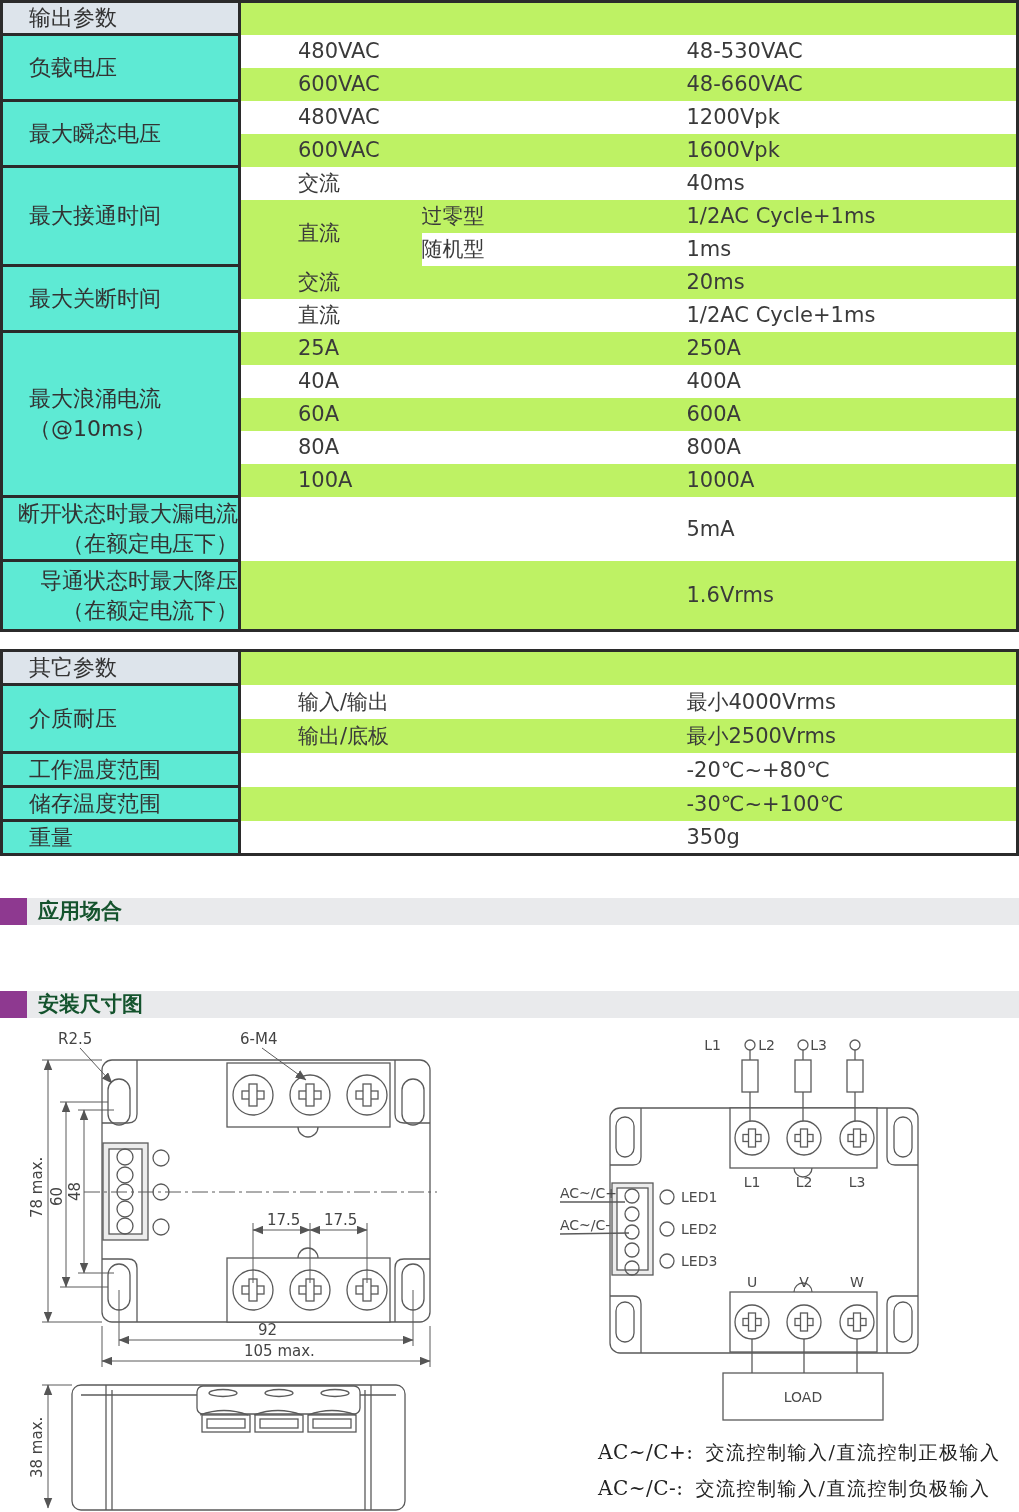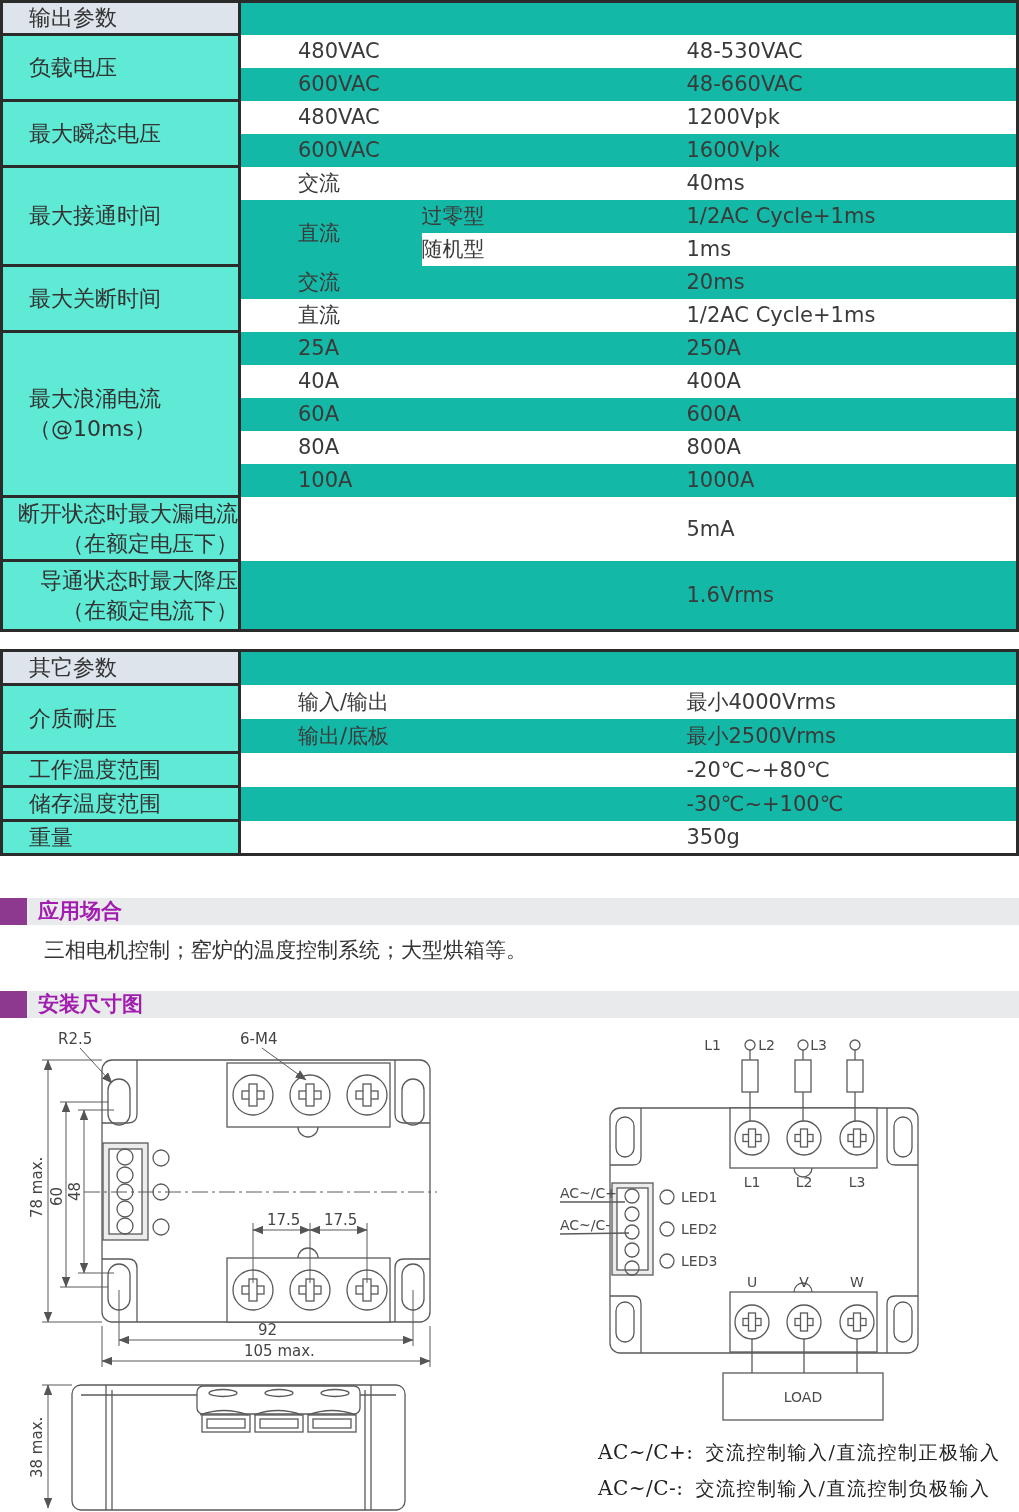--- a/index.html
+++ b/index.html
@@ -10,33 +10,33 @@
 
   
   table.spec{position:absolute;left:0;border-collapse:collapse;table-layout:fixed;
              width:1016px;border:3px solid #2b2b2b}
   .spec tr{height:33px}
   .t2 tr{height:34px}
   .spec th{border:3px solid #2b2b2b;background:#5eead4;font-weight:400;
            font-size:22px;color:#333;text-align:left;padding-left:26px;vertical-align:middle}
   .spec th.ctr{text-align:right;padding-left:0;line-height:1.35;font-size:22px}
   .spec td{font-size:21px;color:#3a3a3a;vertical-align:middle;border:none}
-  .spec tr.b td{background:#14b8a6}
+  .spec tr.b td{background:#bef264}
   .spec th.hcell{background:#dde4eb}
   .spec td.c2{padding-left:57px}
   .spec td.c2b{padding-left:0}
   .spec td.c3{padding-left:0}
   .spec td.split{background:linear-gradient(to bottom,#dde4eb 50%,#fff 50%);padding-left:57px}
   .spec tr.h64{height:64px}
   .spec tr.h70{height:70px}
 
   
   .bar{position:absolute;left:0;width:1019px;height:27px;background:#e9eaec}
   .bar .sq{position:absolute;left:0;top:0;width:27px;height:27px;background:#8e3990}
-  .bar .t{position:absolute;left:38px;top:0;line-height:27px;font-size:21px;font-weight:bold;color:#a21caf}
+  .bar .t{position:absolute;left:38px;top:0;line-height:27px;font-size:21px;font-weight:bold;color:#14532d}
   .apps-text{position:absolute;left:44px;top:936px;font-size:21px;color:#333}
 
   
   svg.draw{position:absolute;overflow:hidden}
   .dwg-line{stroke:#5a5a5a;fill:none;stroke-width:1.3}
   .dim-line{stroke:#5a5a5a;fill:none;stroke-width:1}
   .dwg-txt{fill:#444;font-size:15px;font-family:"DejaVu Sans","Liberation Sans",sans-serif}
   .wire-txt{fill:#4a4a4a;font-size:14px;font-family:"DejaVu Sans","Liberation Sans",sans-serif}
 
   
@@ -179,21 +179,20 @@
       <td class="c2" colspan="2"></td>
       <td class="c3">350g</td>
     </tr>
   </tbody>
     </table>
 
   <div class="bar" style="top:898px">
     <span class="sq"></span>
     <span class="t">应用场合</span>
   </div>
-  <div class="apps-text">三相电机控制；窑炉的温度控制系统；大型烘箱等。</div>
 
   <div class="bar" style="top:991px">
     <span class="sq"></span>
     <span class="t">安装尺寸图</span>
   </div>
 
   <svg class="draw" style="left:22px;top:1028px" width="448" height="340" viewBox="0 0 448 340">
     <defs>
       <marker id="arwL" viewBox="0 0 10 8" refX="9.5" refY="4" markerWidth="11" markerHeight="9" orient="auto-start-reverse">
           <path d="M0 0 L10 4 L0 8 z" fill="#555"></path>

